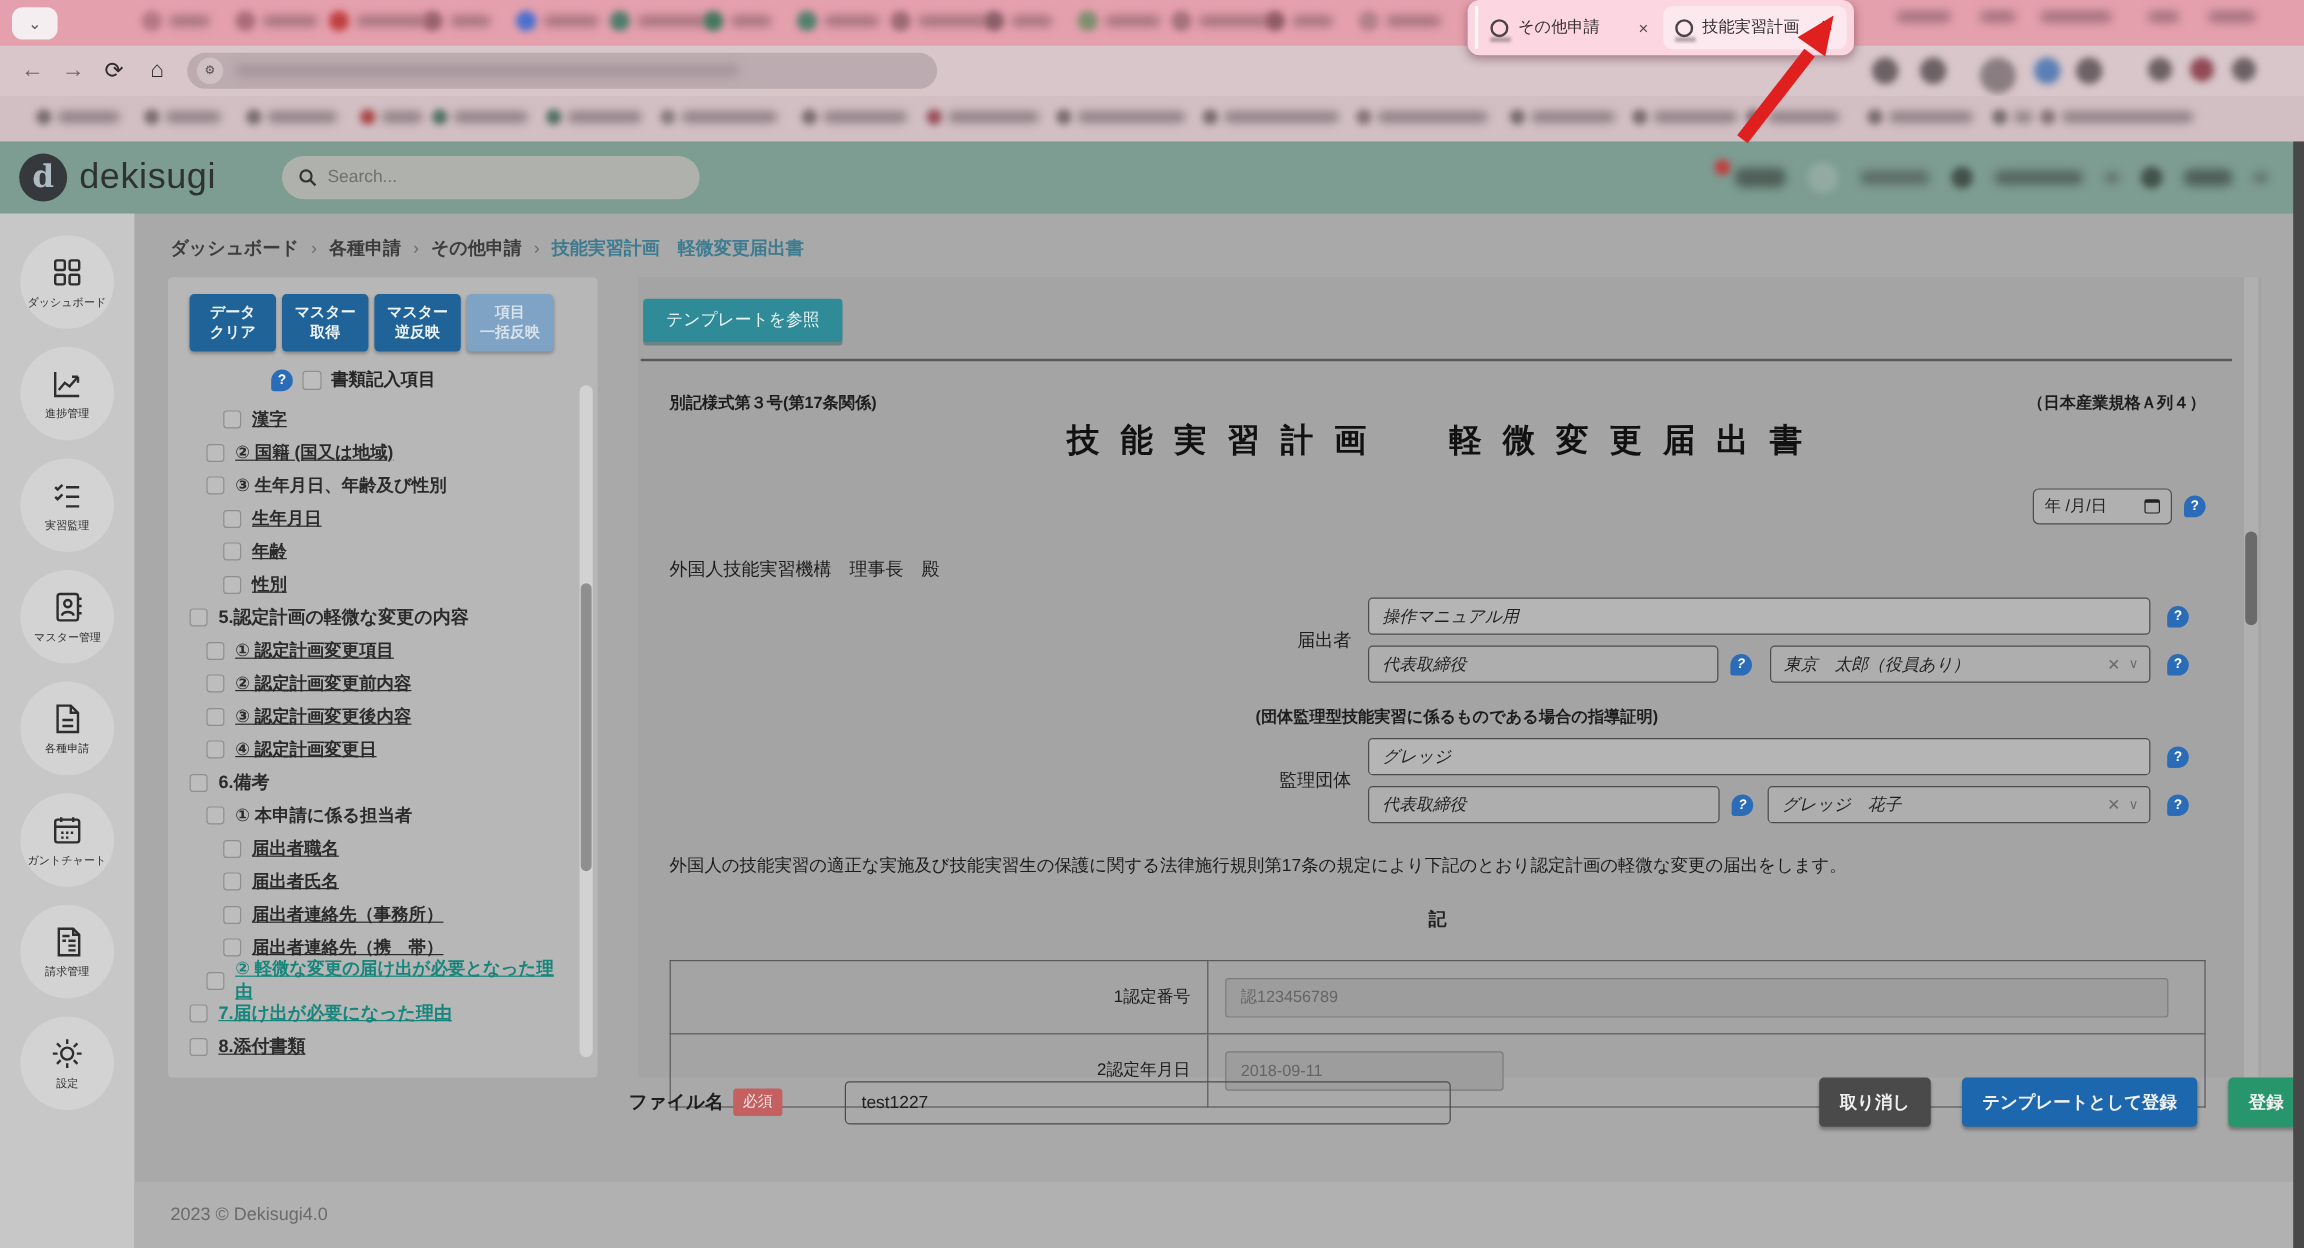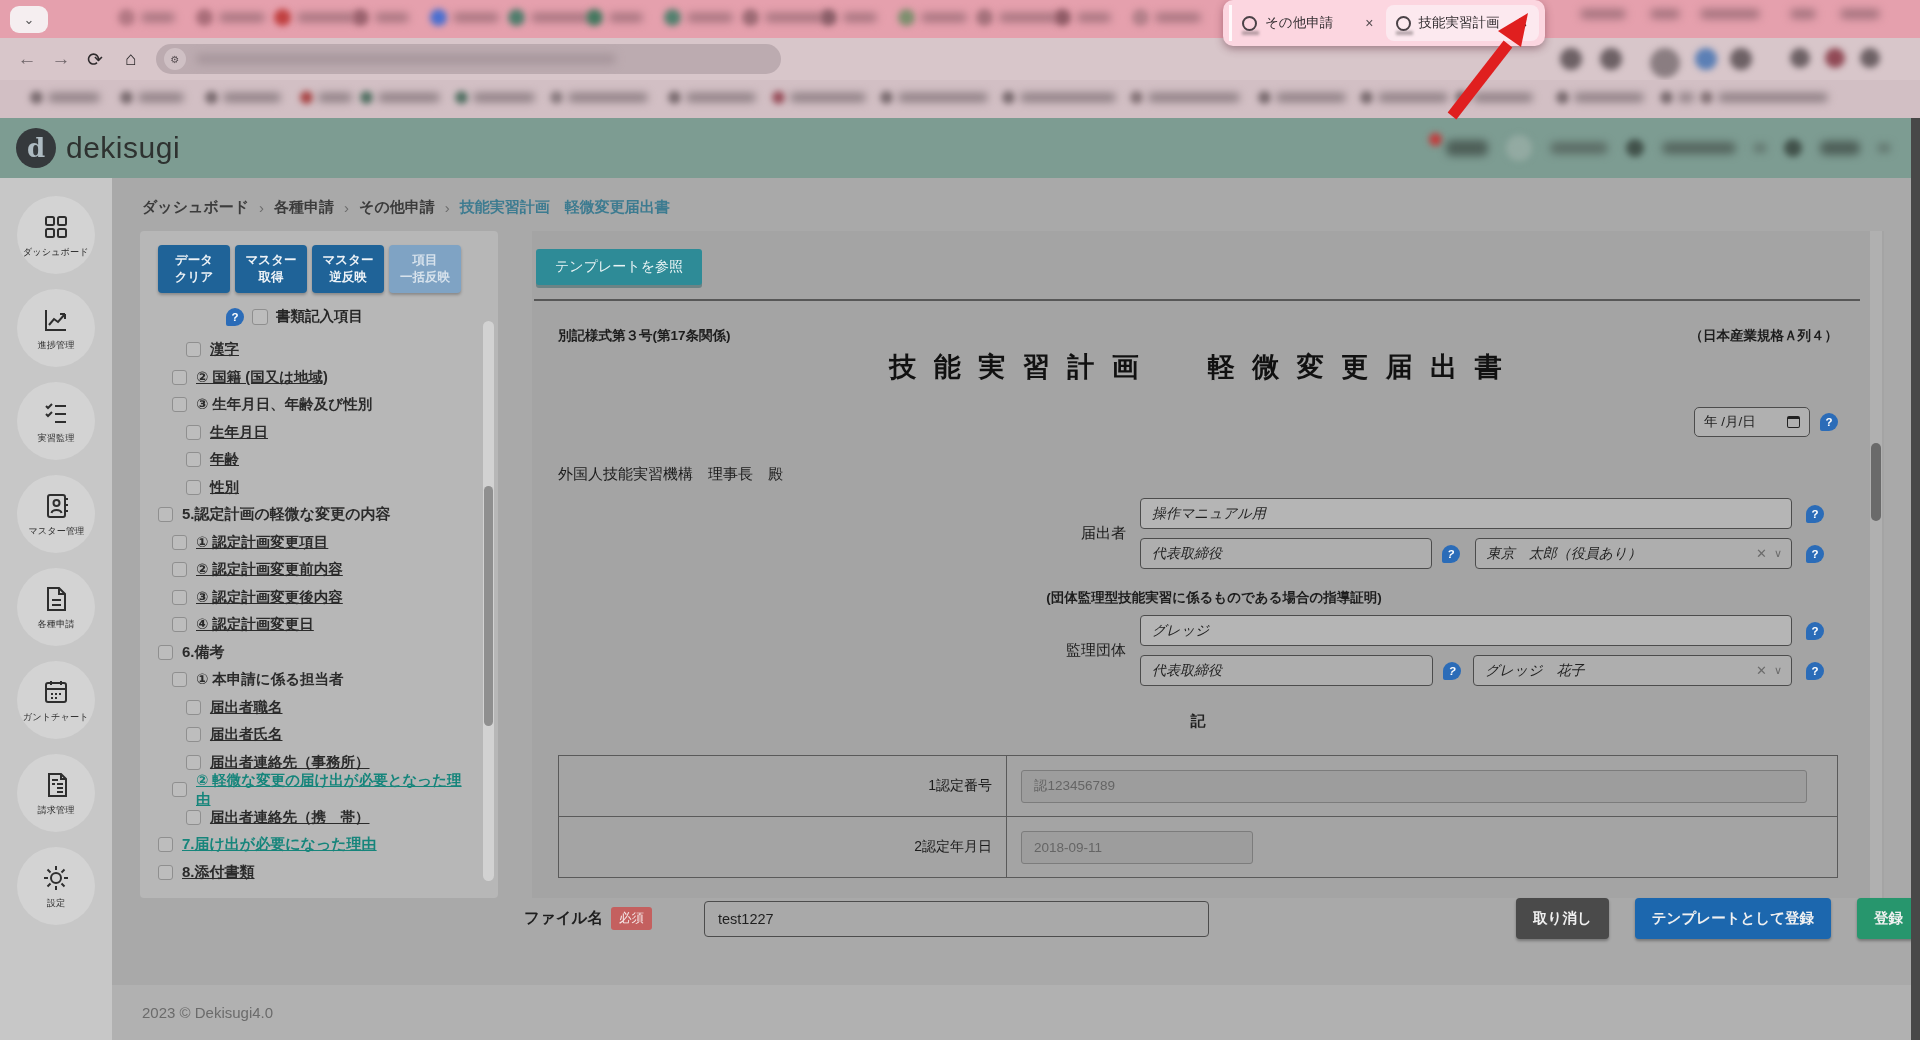--- a/index.html
+++ b/index.html
@@ -324,20 +324,27 @@
 <svg class="anno-arrow" viewBox="0 0 1920 1040">
   <line x1="1452" y1="116" x2="1508" y2="44" stroke="#E01F1F" stroke-width="11"></line>
   <polygon points="1528,13 1521,47 1498,31" fill="#E01F1F"></polygon>
 </svg>
 
 <div class="app-header">
   <div class="logo">
     <div class="logo-mark">d</div>
     <div class="logo-text">dekisugi</div>
   </div>
+  <div class="search">
+    <svg width="16" height="16" viewBox="0 0 16 16">
+        <circle cx="6.5" cy="6.5" r="5" stroke="#33362f" stroke-width="2" fill="none"></circle>
+        <line x1="10.5" y1="10.5" x2="15" y2="15" stroke="#33362f" stroke-width="2"></line>
+      </svg>
+    <input placeholder="Search..." style="">
+  </div>
   <div class="hdr-right">
     <span class="blur-dot" style="width:13px;height:13px;background:#c23c3c;position:relative;top:-9px"></span>
     <span class="blur-bar" style="width:42px;height:16px;background:#4e5f58;margin-left:-14px"></span>
     <span class="blur-dot" style="width:26px;height:26px;background:#93aaa2"></span>
     <span class="blur-bar" style="width:58px;height:12px;background:#5c6d66"></span>
     <span class="blur-dot" style="width:18px;height:18px;background:#42524b"></span>
     <span class="blur-bar" style="width:74px;height:12px;background:#55665f"></span>
     <span class="blur-bar" style="width:12px;height:8px;background:#5c6d66"></span>
     <span class="blur-dot" style="width:18px;height:18px;background:#42524b"></span>
     <span class="blur-bar" style="width:40px;height:14px;background:#4e5f58"></span>
@@ -501,27 +508,27 @@
               <span class="t">届出者職名</span>
             </div>
             <div class="chk-item i2 u">
               <span class="cbx"></span>
               <span class="t">届出者氏名</span>
             </div>
             <div class="chk-item i2 u">
               <span class="cbx"></span>
               <span class="t">届出者連絡先（事務所）</span>
             </div>
+            <div class="chk-item i2 u">
+              <span class="cbx"></span>
+              <span class="t">届出者連絡先（携　帯）</span>
+            </div>
             <div class="chk-item i1 u teal">
               <span class="cbx"></span>
               <span class="t">② 軽微な変更の届け出が必要となった理由</span>
-            </div>
-            <div class="chk-item i2 u">
-              <span class="cbx"></span>
-              <span class="t">届出者連絡先（携　帯）</span>
             </div>
             <div class="chk-item i0 u teal head">
               <span class="cbx"></span>
               <span class="t">7.届け出が必要になった理由</span>
             </div>
             <div class="chk-item i0 u head">
               <span class="cbx"></span>
               <span class="t">8.添付書類</span>
             </div>
           </div>
@@ -589,20 +596,21 @@
                   <span class="v">∨</span>
                 </div>
               </div>
             </div>
             <div class="help-col">
               <div class="qmark" style="margin-bottom:22px">?</div>
               <div class="qmark">?</div>
             </div>
           </div>
 
+          <div class="statement">外国人の技能実習の適正な実施及び技能実習生の保護に関する法律施行規則第17条の規定により下記のとおり認定計画の軽微な変更の届出をします。</div>
           <div class="ki">記</div>
 
           <table class="doc-table">
               <tbody id="docTableBody">
                 <tr>
                   <td class="lab">1認定番号</td>
                   <td>
                     <div class="dis-inp full">認123456789</div>
                   </td>
                 </tr>

